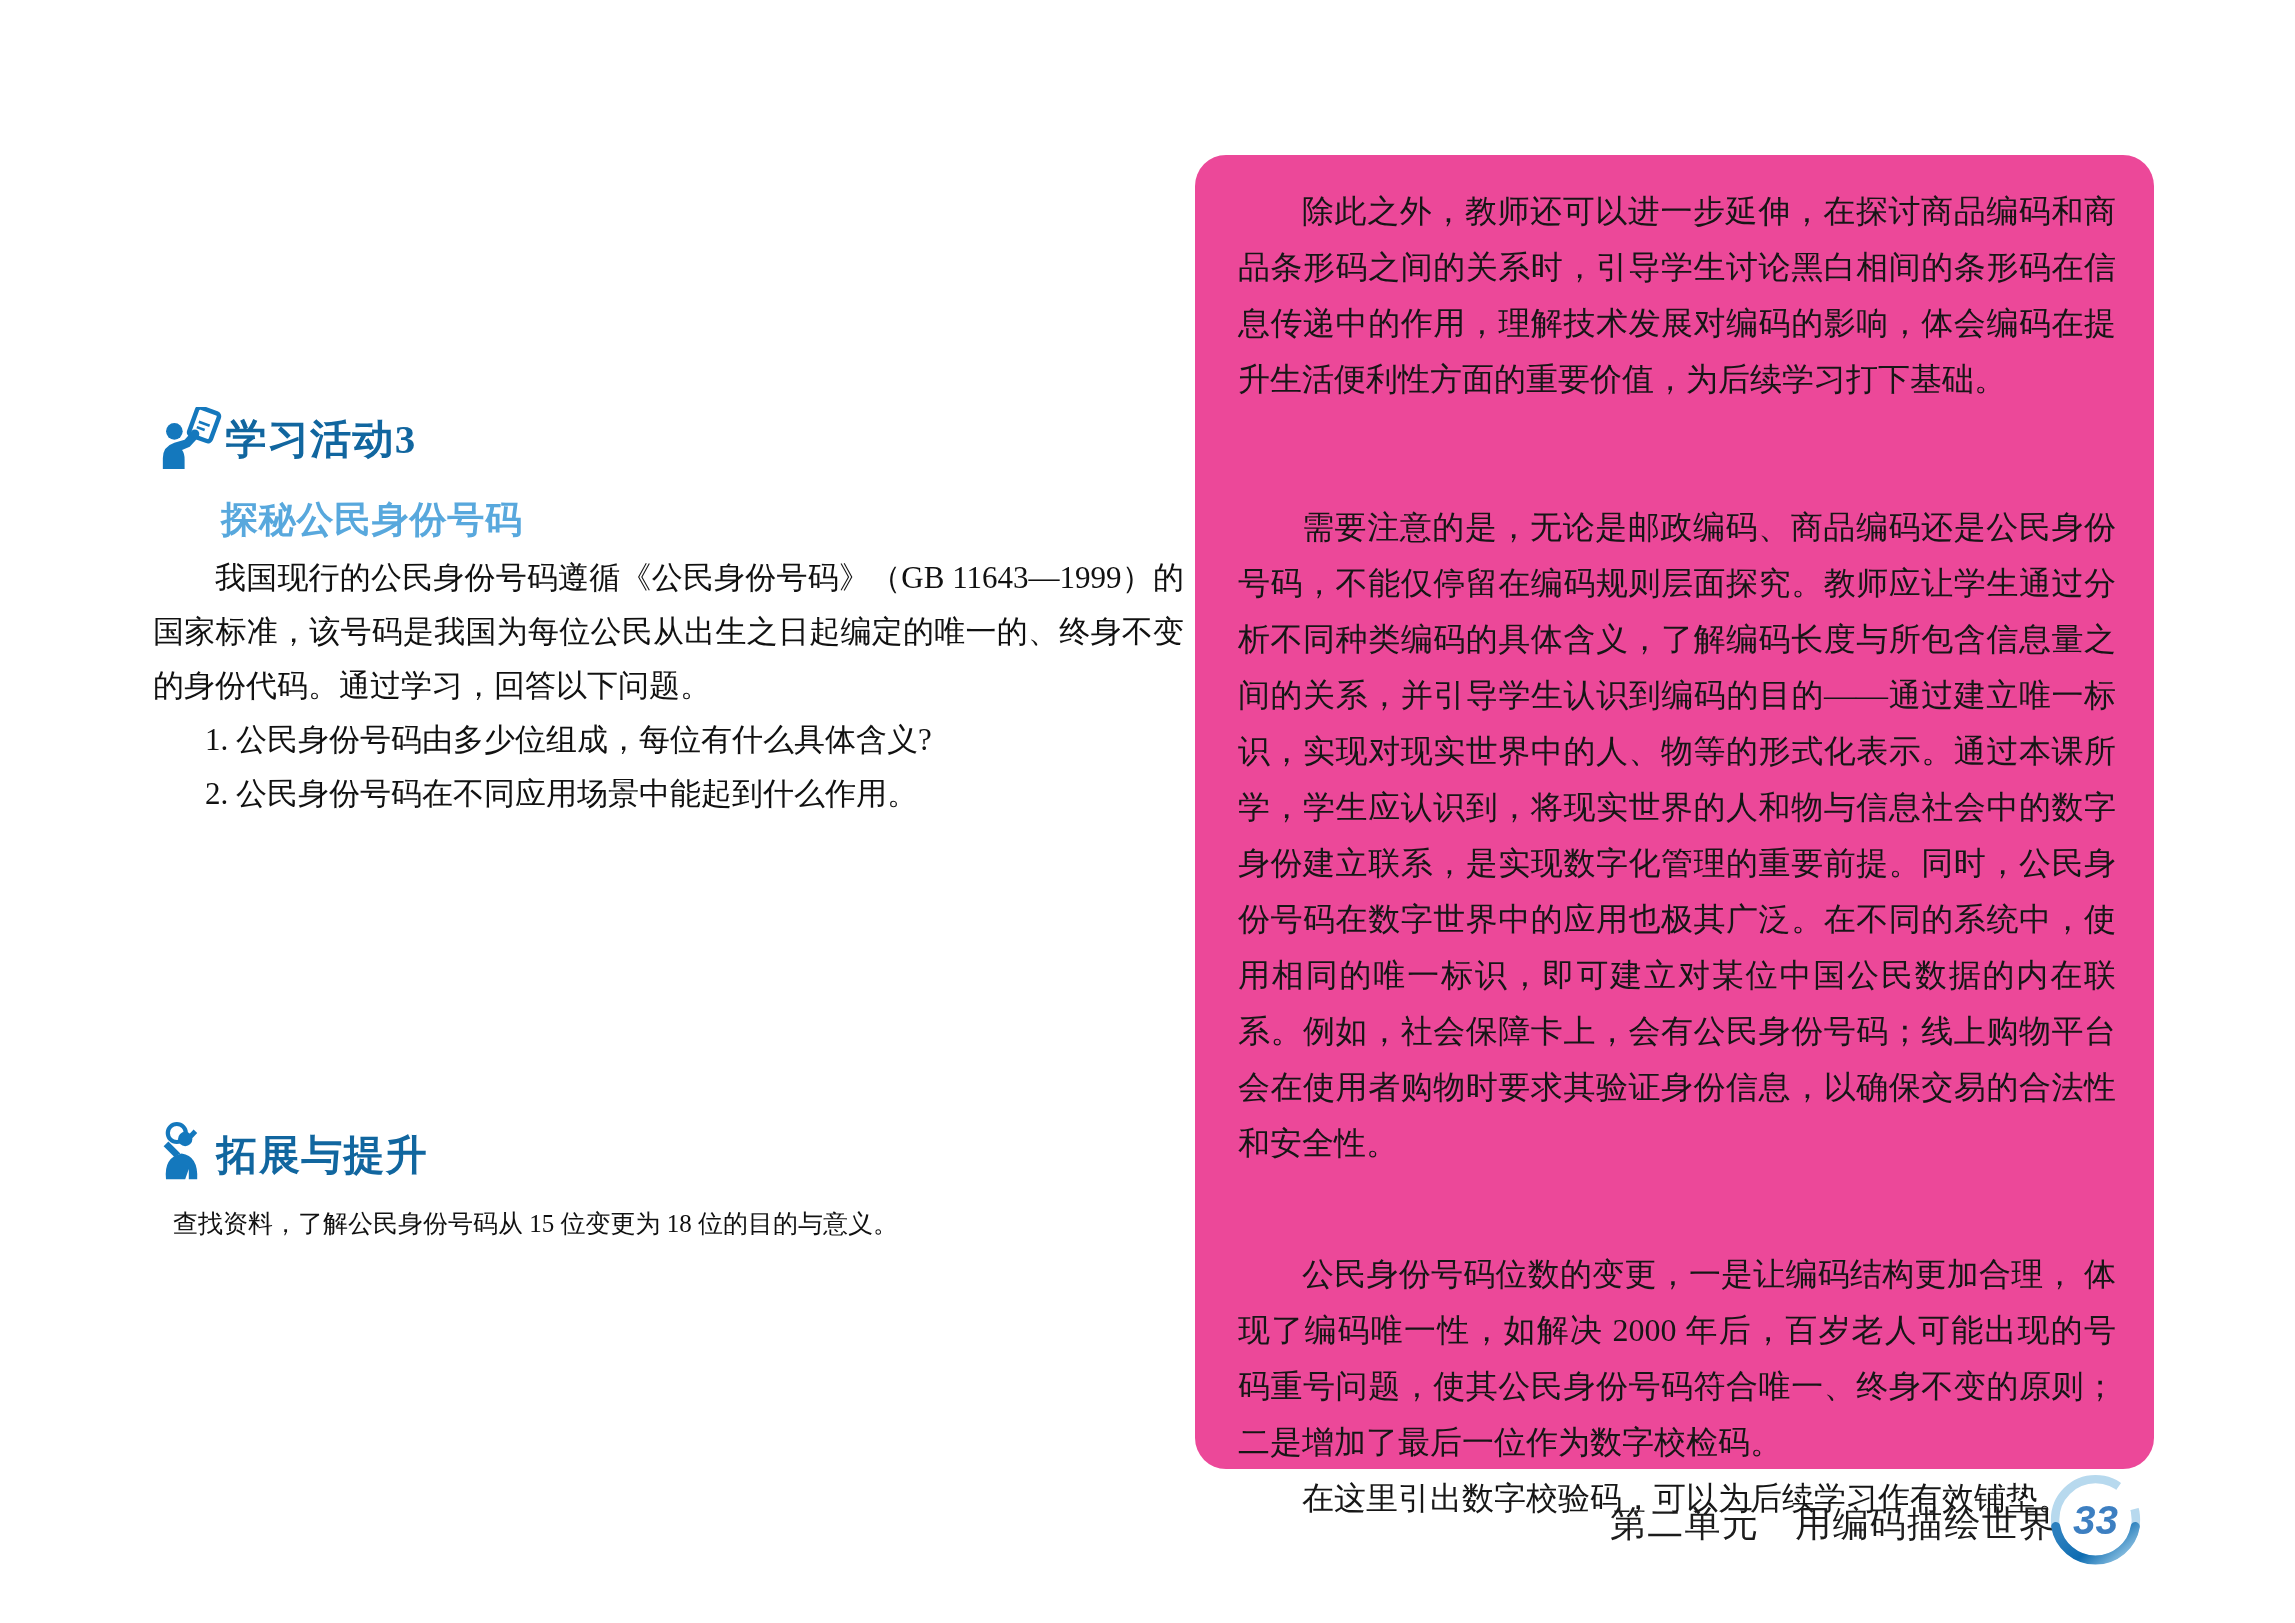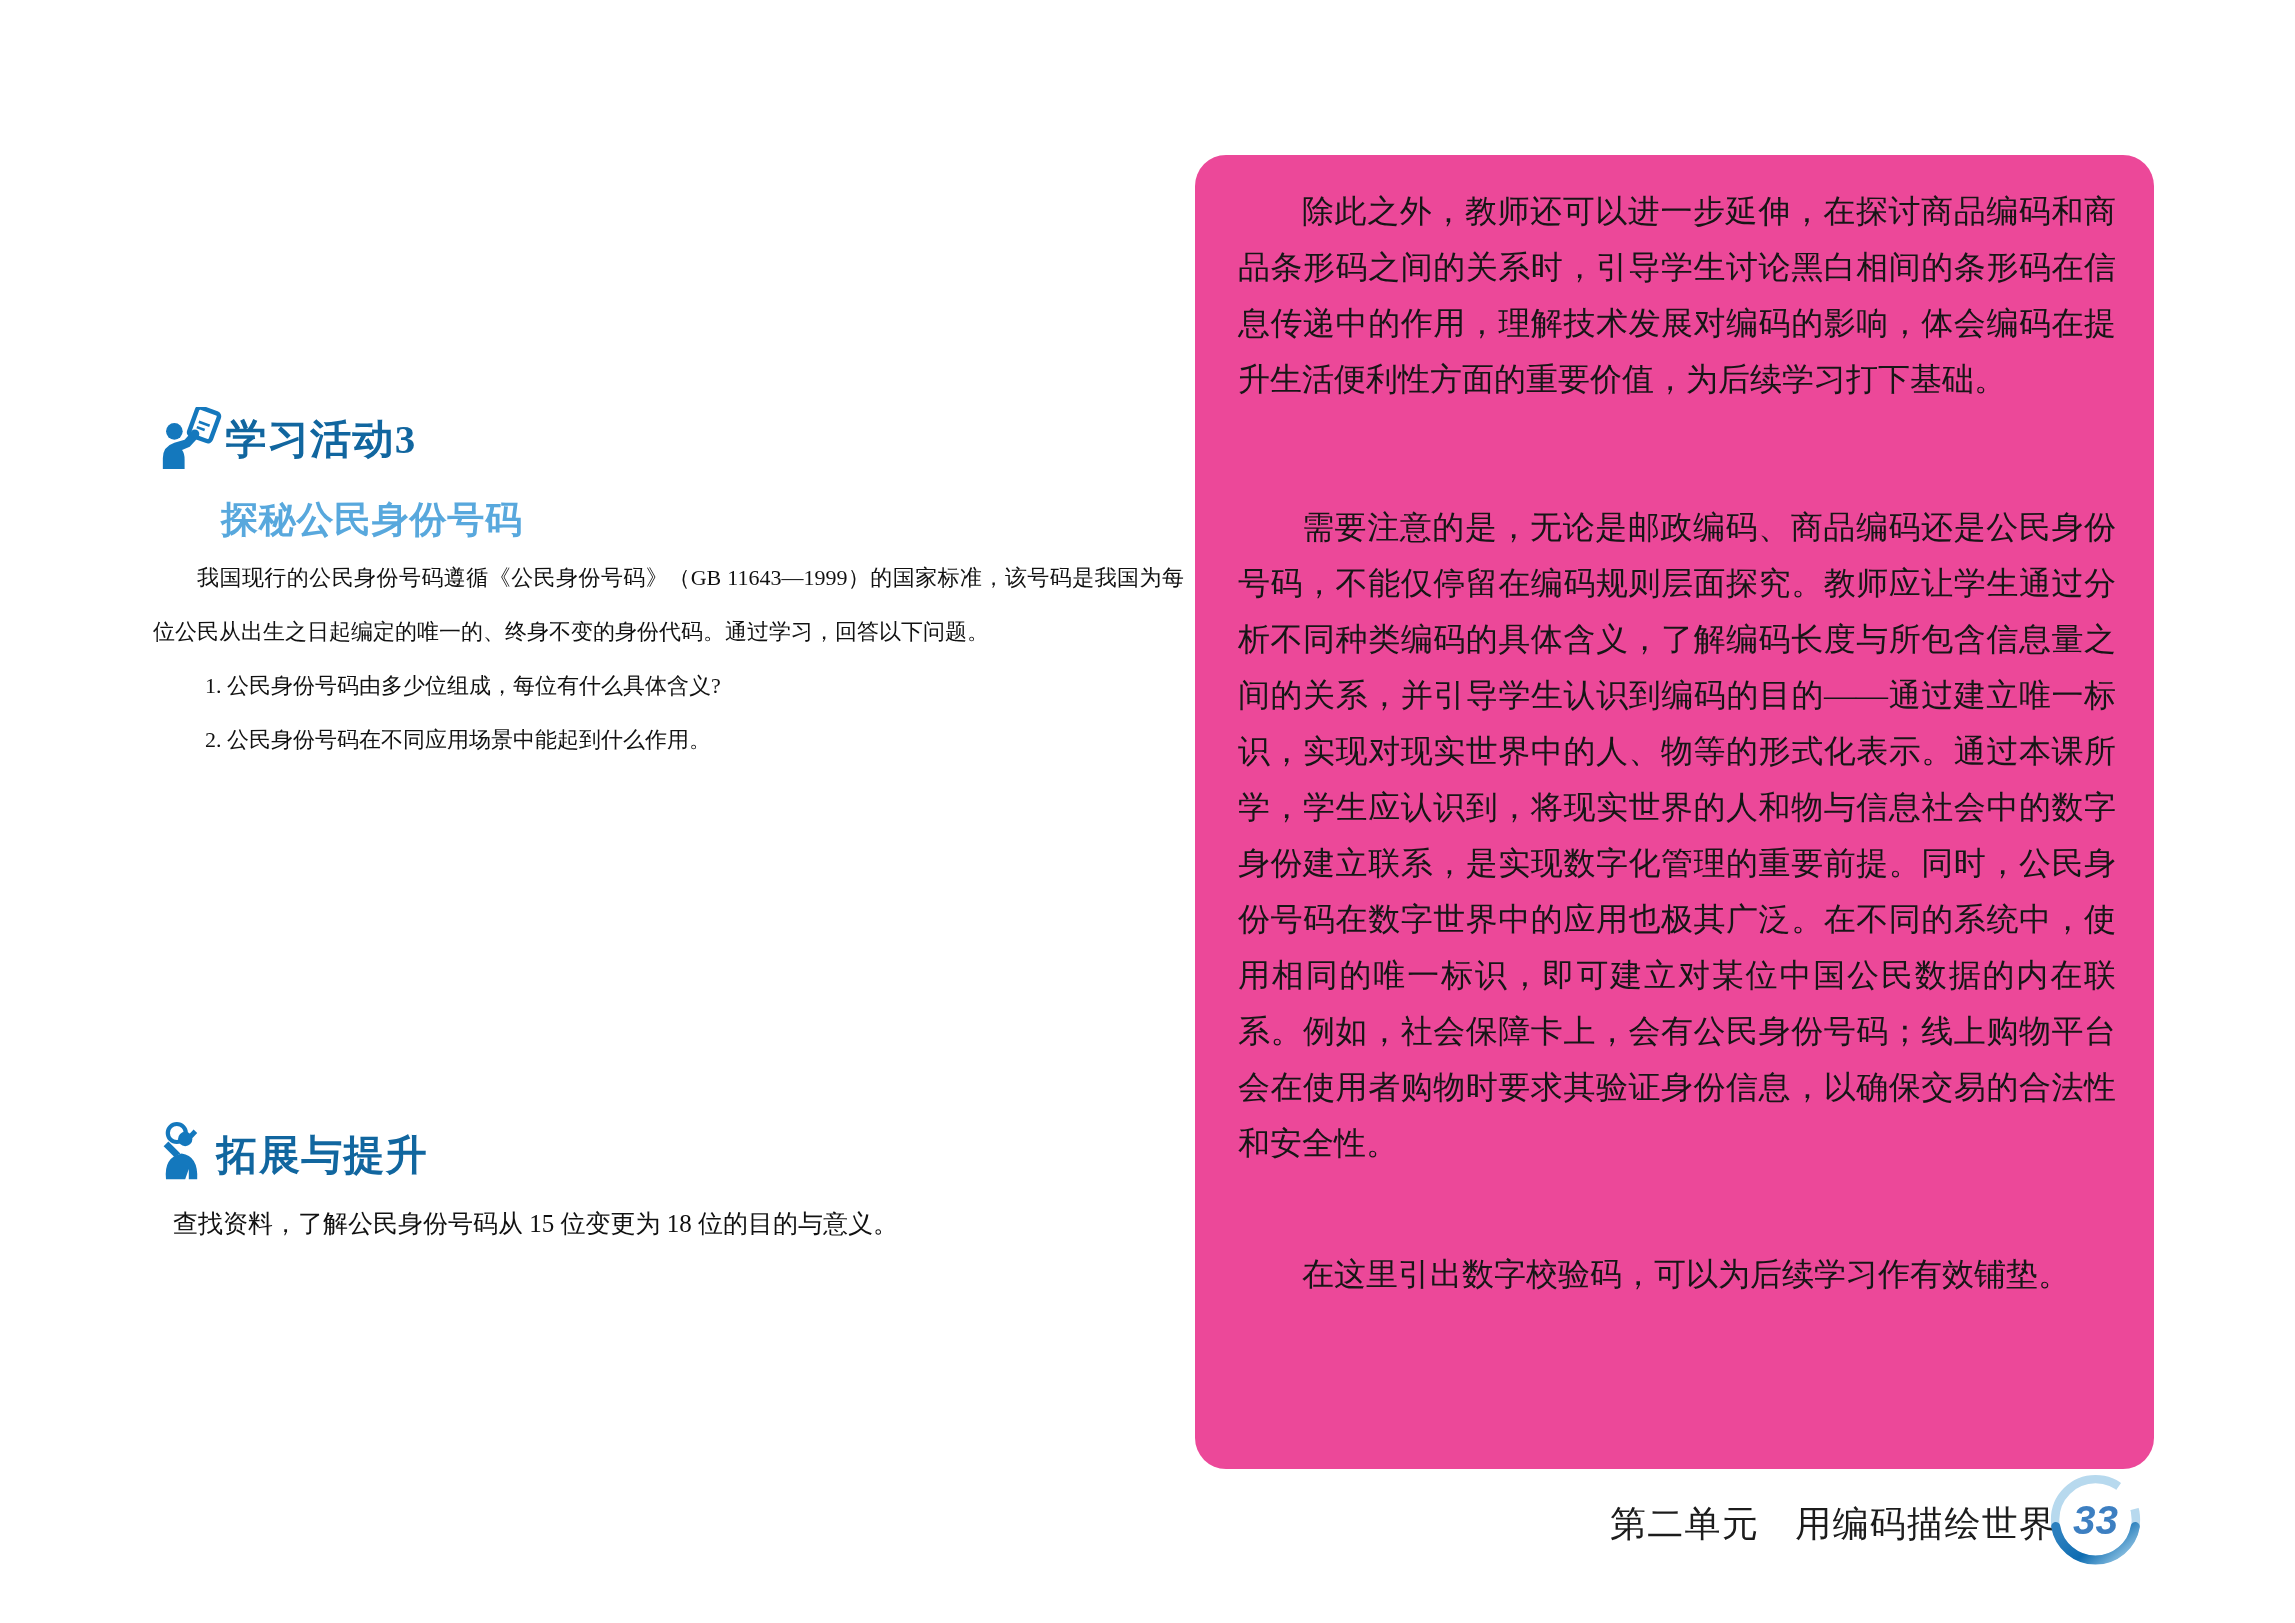--- a/index.html
+++ b/index.html
@@ -15,21 +15,21 @@
     font-size:41px;font-weight:bold;color:#11669f;line-height:64px;
     margin-left:2.6px;letter-spacing:1.3px;white-space:nowrap;
   }
   .subtitle{
     position:absolute;left:221px;top:495px;font-size:37px;font-weight:bold;
     color:#58a8dd;font-family:"Liberation Sans","DejaVu Sans",sans-serif;
     letter-spacing:0.7px;white-space:nowrap;
   }
   .intro-block{
     position:absolute;left:153px;top:551px;width:1031px;
-    font-size:22px;line-height:54px;text-align:justify;color:#111;
+    font-size:31px;line-height:54px;text-align:justify;color:#111;
   }
   .intro-block p{margin:0;}
   .intro-block .indent2{text-indent:2em;}
   .question{padding-left:52px;}
   .extension-header{position:absolute;left:154px;top:1121px;display:flex;align-items:flex-start;}
   .extension-header .icon-box{width:60px;height:60px;}
   .extension-header .section-heading{line-height:68px;}
   .extension-body{
     position:absolute;left:153px;top:1197px;width:1031px;
     font-size:25px;line-height:54px;text-align:justify;color:#111;text-indent:0.8em;
@@ -96,20 +96,21 @@
     </svg>
   </span>
   <span class="section-heading">拓展与提升</span>
 </div>
 
 <div class="extension-body">查找资料，了解公民身份号码从 15 位变更为 18 位的目的与意义。</div>
 
 <div class="teacher-panel">
   <p class="gap-lg">除此之外，教师还可以进一步延伸，在探讨商品编码和商品条形码之间的关系时，引导学生讨论黑白相间的条形码在信息传递中的作用，理解技术发展对编码的影响，体会编码在提升生活便利性方面的重要价值，为后续学习打下基础。</p>
   <p class="gap-md">需要注意的是，无论是邮政编码、商品编码还是公民身份号码，不能仅停留在编码规则层面探究。教师应让学生通过分析不同种类编码的具体含义，了解编码长度与所包含信息量之间的关系，并引导学生认识到编码的目的——通过建立唯一标识，实现对现实世界中的人、物等的形式化表示。通过本课所学，学生应认识到，将现实世界的人和物与信息社会中的数字身份建立联系，是实现数字化管理的重要前提。同时，公民身份号码在数字世界中的应用也极其广泛。在不同的系统中，使用相同的唯一标识，即可建立对某位中国公民数据的内在联系。例如，社会保障卡上，会有公民身份号码；线上购物平台会在使用者购物时要求其验证身份信息，以确保交易的合法性和安全性。</p>
+  <p>公民身份号码位数的变更，一是让编码结构更加合理， 体现了编码唯一性，如解决 2000 年后，百岁老人可能出现的号码重号问题，使其公民身份号码符合唯一、终身不变的原则；二是增加了最后一位作为数字校检码。</p>
   <p>在这里引出数字校验码，可以为后续学习作有效铺垫。</p>
 </div>
 
 <div class="footer-caption">
   <span>第二单元</span><span class="sep"></span><span>用编码描绘世界</span>
 </div>
 
 <div class="page-badge">
   <svg viewBox="0 0 152 152" width="99" height="99" aria-hidden="true">
     <defs>

